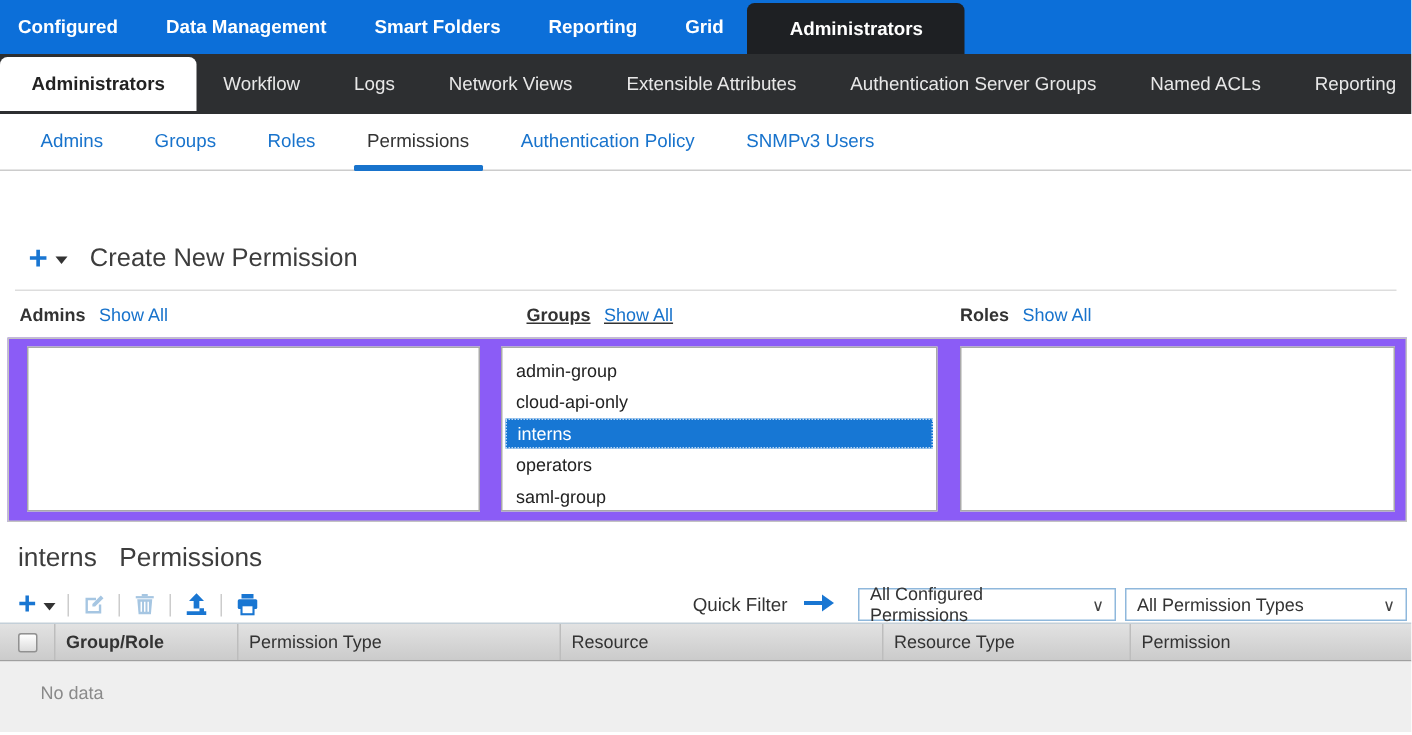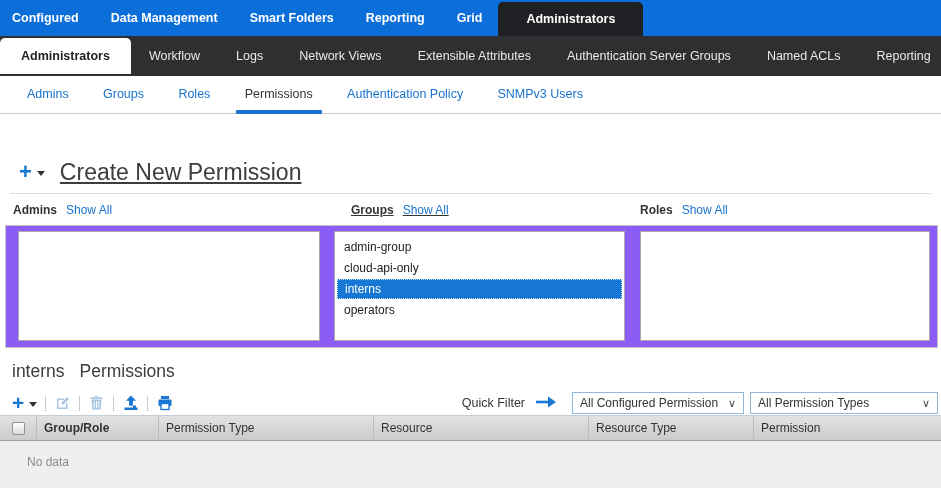--- a/index.html
+++ b/index.html
@@ -19,21 +19,21 @@
   
   .subtabs { height:38px; border-bottom:1px solid #ccc; padding-left:27px; position:relative; }
   .subtab { display:inline-block; color:#1873cc; font-size:12.5px; line-height:37px; margin-right:31px; cursor:pointer; position:relative; }
   .subtab.active { color:#333; }
   .subtab.active::after { content:""; position:absolute; left:-9px; right:-9px; bottom:-1px; height:4px; background:#1873cc; border-radius:1px; }
 
   
   .create-row { margin-top:45px; height:26px; display:flex; align-items:center; padding-left:19px; }
   .plus-glyph { color:#1976d2; font-weight:bold; font-size:22px; line-height:22px; cursor:pointer; }
   .caret-down { width:0; height:0; border-left:4px solid transparent; border-right:4px solid transparent; border-top:5px solid #333; margin-left:5px; margin-top:3px; cursor:pointer; }
-  .create-title { font-size:23px; color:#3d3d3d; margin-left:15px;text-decoration:underline; }
+  .create-title { font-size:17px; color:#3d3d3d; margin-left:15px; }
   .hdivider { border-top:1px solid #ddd; margin:8px 10px 0 10px; }
 
   
   .selector-area { position:relative; height:154px; }
   .sel-label { position:absolute; top:9px; font-weight:bold; color:#333; }
   .sel-label .showall { font-weight:normal; color:#1873cc; margin-left:9px; cursor:pointer; }
   .sel-label.admins { left:13px; } .sel-label.groups { left:351px;text-decoration:underline; } .sel-label.roles { left:640px; }
   .sel-container { position:absolute; left:5px; top:31px; width:933px; height:123px; background:#8b5cf6; border:1px solid #c2c2c2; }
   .listbox { position:absolute; top:5px; height:110px; background:#fff; border:1px solid #a9a9a9; overflow:hidden; padding-top:5px; cursor:default; }
   .listbox.b1 { left:12px;  width:302px; }
@@ -117,20 +117,21 @@
       <span>Roles</span><span class="showall">Show All</span>
     </div>
 
     <div class="sel-container">
       <div class="listbox b1"></div>
       <div class="listbox b2">
         <div class="list-item">admin-group</div>
         <div class="list-item">cloud-api-only</div>
         <div class="list-item selected">interns</div>
         <div class="list-item">operators</div>
+        <div class="list-item">saml-group</div>
       </div>
       <div class="listbox b3"></div>
     </div>
   </div>
 
   <div class="perm-heading">
     <span class="grp">interns</span><span>Permissions</span>
   </div>
 
   <div class="toolbar">
@@ -171,21 +172,21 @@
 
     <div class="filters">
       <span class="qf-label">Quick Filter</span>
       <span class="qf-arrow">
         <svg width="22" height="14" viewBox="0 0 22 14">
             <path d="M1 7h14" stroke="#1976d2" stroke-width="2.6" fill="none"></path>
             <path d="M13 1.4L21 7l-8 5.6z" fill="#1976d2"></path>
           </svg>
       </span>
       <div class="fake-select s1">
-        <span>All Configured Permission</span>
+        <span>All Configured Permissions</span>
         <span class="chev">∨</span>
       </div>
       <div class="fake-select s2">
         <span>All Permission Types</span>
         <span class="chev">∨</span>
       </div>
     </div>
   </div>
 
   <div class="grid-header">

